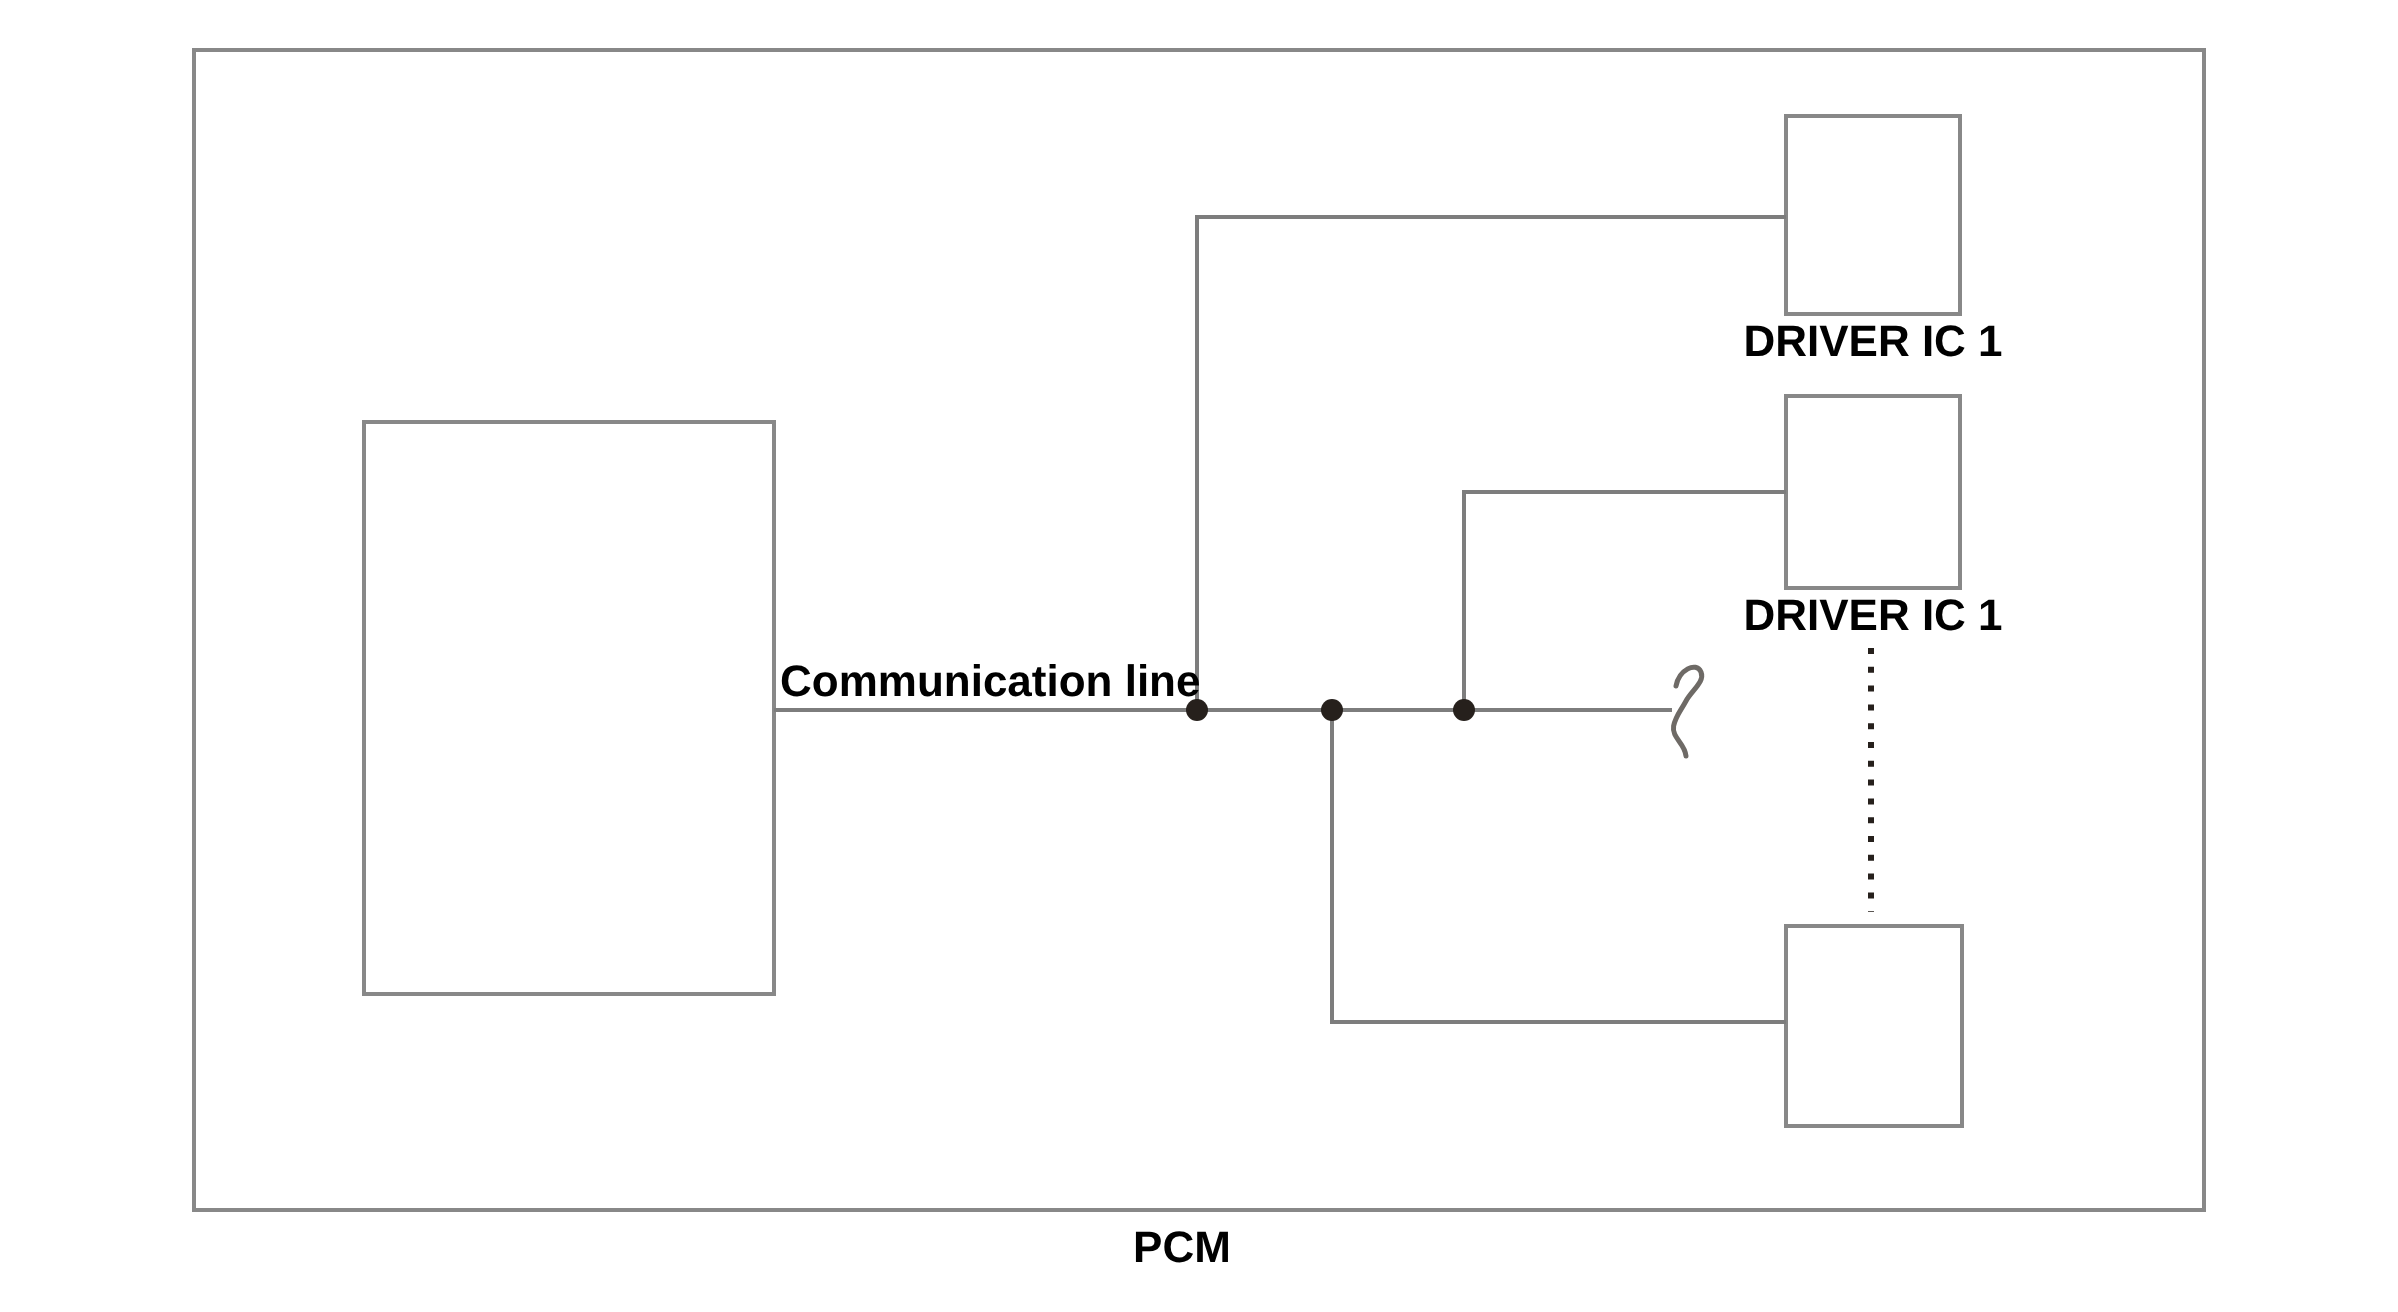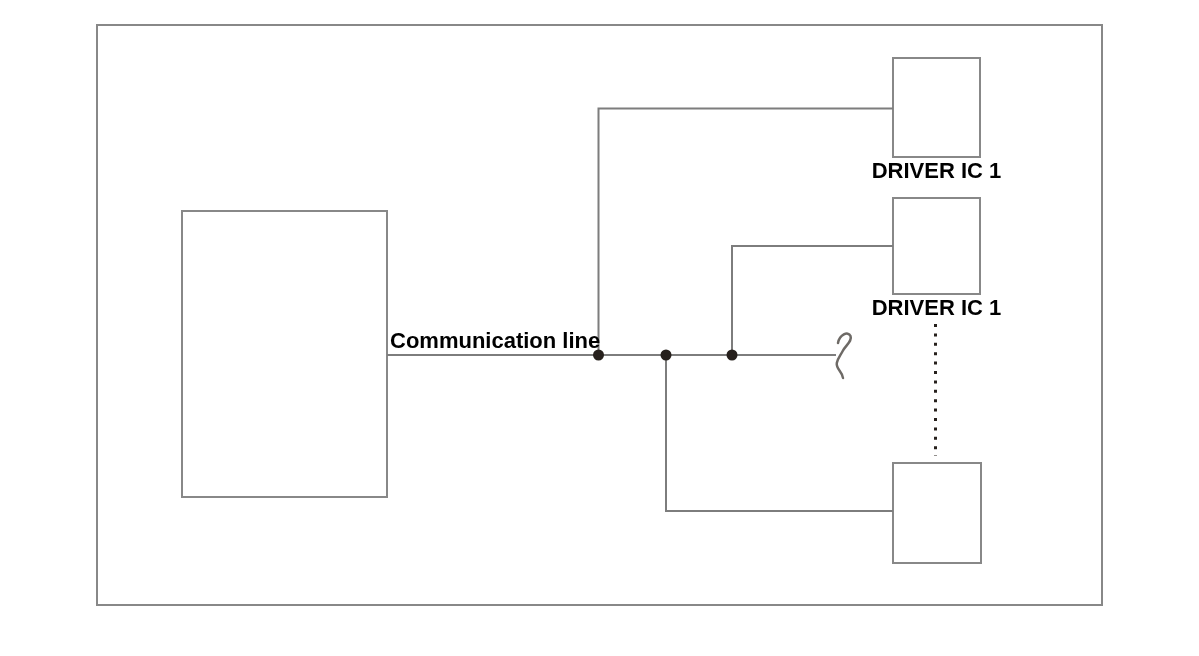--- a/index.html
+++ b/index.html
@@ -68,13 +68,14 @@
     <line x1="935.5" y1="324" x2="935.5" y2="456" stroke-width="3" stroke-dasharray="3 6.4" stroke="#26201c"></line>
   </svg>
 
   <div class="label" style="left:390px; top:331px;">Communication line</div>
 
 
   <div class="label centered" style="left:836.5px; top:161px;">DRIVER IC 1</div>
 
   <div class="label centered" style="left:836.5px; top:298px;">DRIVER IC 1</div>
 
+  <div class="label centered" style="left:491px; top:614px;">PCM</div>
 </div>
 
 </body></html>

